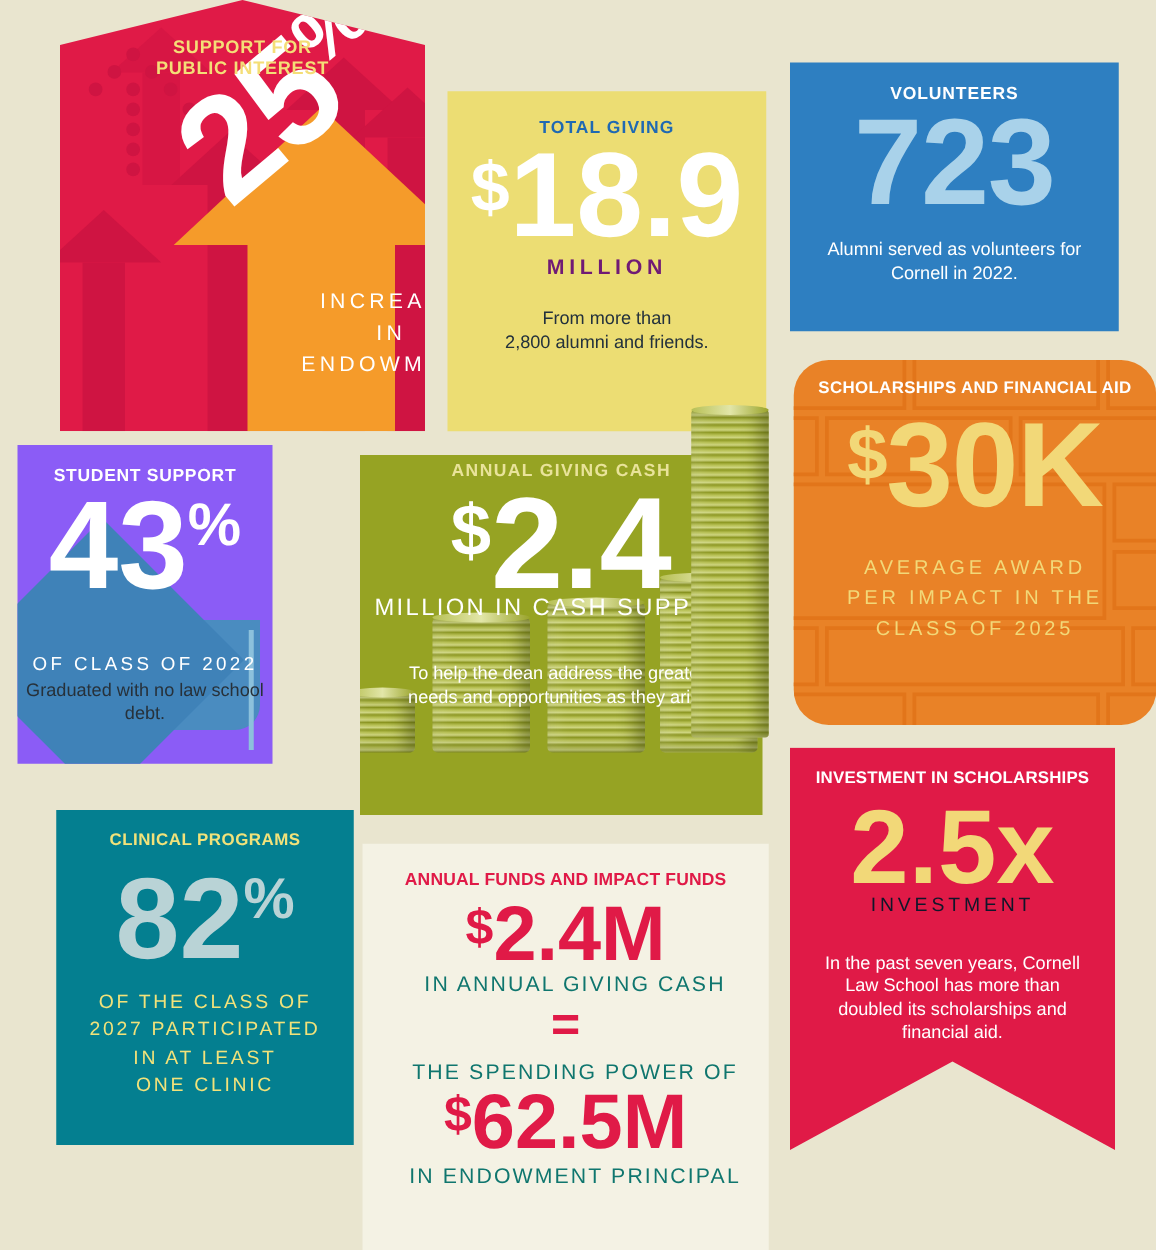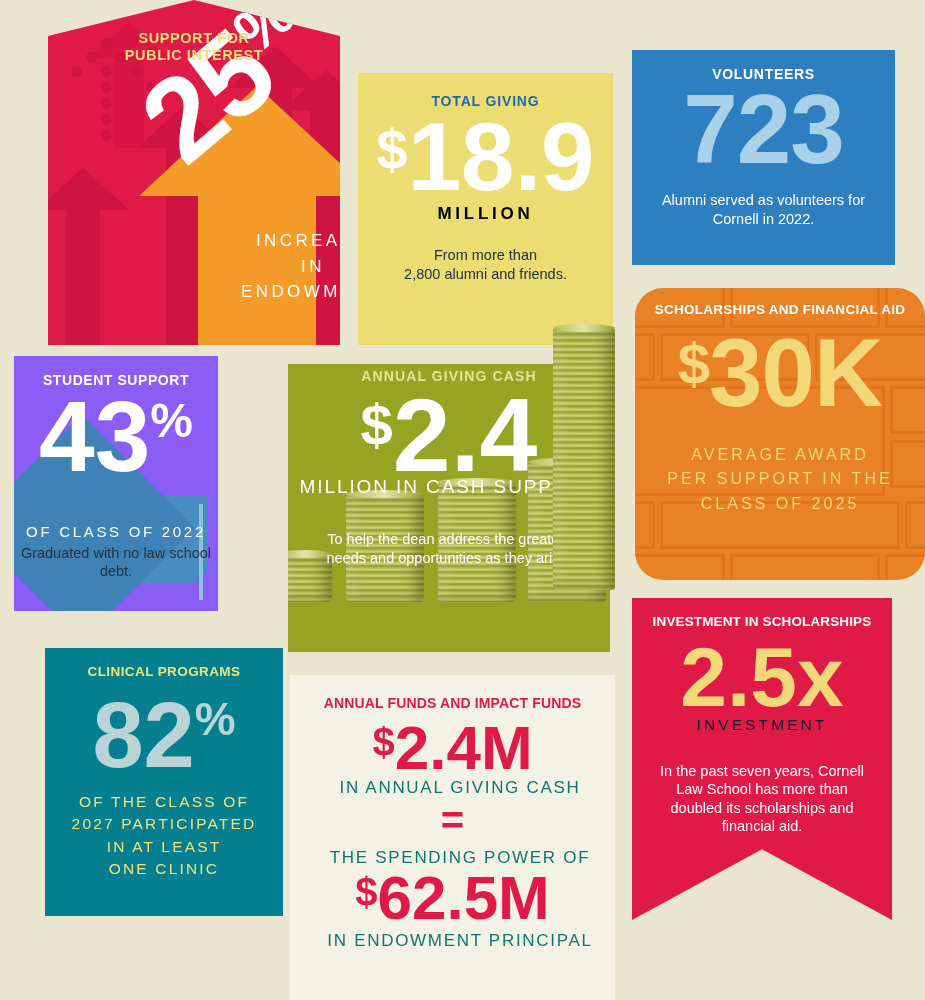--- a/index.html
+++ b/index.html
@@ -54,21 +54,21 @@
   #inc-endow{
     position:absolute;z-index:6;left:185px;top:228px;width:160px;
     color:#fff;font-size:17px;letter-spacing:.20em;line-height:1.5;text-align:center;
   }
 
   
   #p-giving{left:358px;top:73px;width:255px;height:272px;background:#ecdd73;}
   #p-giving .kicker{color:#1f69b3;padding-top:20px;font-size:14px;letter-spacing:.06em;}
   #p-giving .bignum{color:#ffffff;font-size:96px;margin-top:4px;}
   #p-giving .bignum .dollar{font-size:56px;vertical-align:top;line-height:1;position:relative;top:8px;}
-  #p-giving .sub{color:#000000;font-weight:bold;font-size:17px;letter-spacing:.22em;margin-top:4px;}
+  #p-giving .sub{color:#701a75;font-weight:bold;font-size:17px;letter-spacing:.22em;margin-top:4px;}
   #p-giving .body-txt{color:#23313c;font-size:14.5px;margin-top:22px;}
 
   
   #p-vol{left:632px;top:50px;width:263px;height:215px;background:#2e7fc1;}
   #p-vol .kicker{color:#ffffff;padding-top:16px;font-size:14px;letter-spacing:.05em;}
   #p-vol .bignum{color:#a9d2ea;font-size:98px;margin-top:2px;letter-spacing:-.01em;}
   #p-vol .body-txt{color:#ffffff;font-size:14.5px;margin-top:18px;padding:0 14px;}
 
   
   #p-schol{left:635px;top:288px;width:290px;height:292px;background:#e98227;border-radius:28px;}
@@ -198,21 +198,21 @@
     <div class="brick" style="left:25px;top:213px;width:240px;height:48px;"></div>
     <div class="brick" style="left:270px;top:213px;width:150px;height:48px;"></div>
     <div class="brick" style="left:-60px;top:266px;width:150px;height:48px;"></div>
     <div class="brick" style="left:95px;top:266px;width:150px;height:48px;"></div>
     <div class="brick" style="left:250px;top:266px;width:150px;height:48px;"></div>
 
     <div class="kicker">SCHOLARSHIPS AND FINANCIAL AID</div>
     <div class="bignum"><span class="dollar">$</span><span>30K</span></div>
     <div class="sub">
       <div>AVERAGE AWARD</div>
-      <div>PER SUPPORT IN THE</div>
+      <div>PER IMPACT IN THE</div>
       <div>CLASS OF 2025</div>
     </div>
   </div>
 
   <div class="panel" id="p-student">
     <div class="kicker">STUDENT SUPPORT</div>
 
     <div style="position:absolute;left:44px;top:140px;width:150px;height:88px;background:#4a8cc0;border-radius:0 0 20px 20px;z-index:2;"></div>
     <div style="position:absolute;left:-12px;top:92px;width:160px;height:160px;background:#3f82b8;transform:rotate(45deg);transform-origin:center;z-index:3;"></div>
     <div style="position:absolute;left:185px;top:148px;width:4px;height:96px;background:#8cc1dc;z-index:4;"></div>

